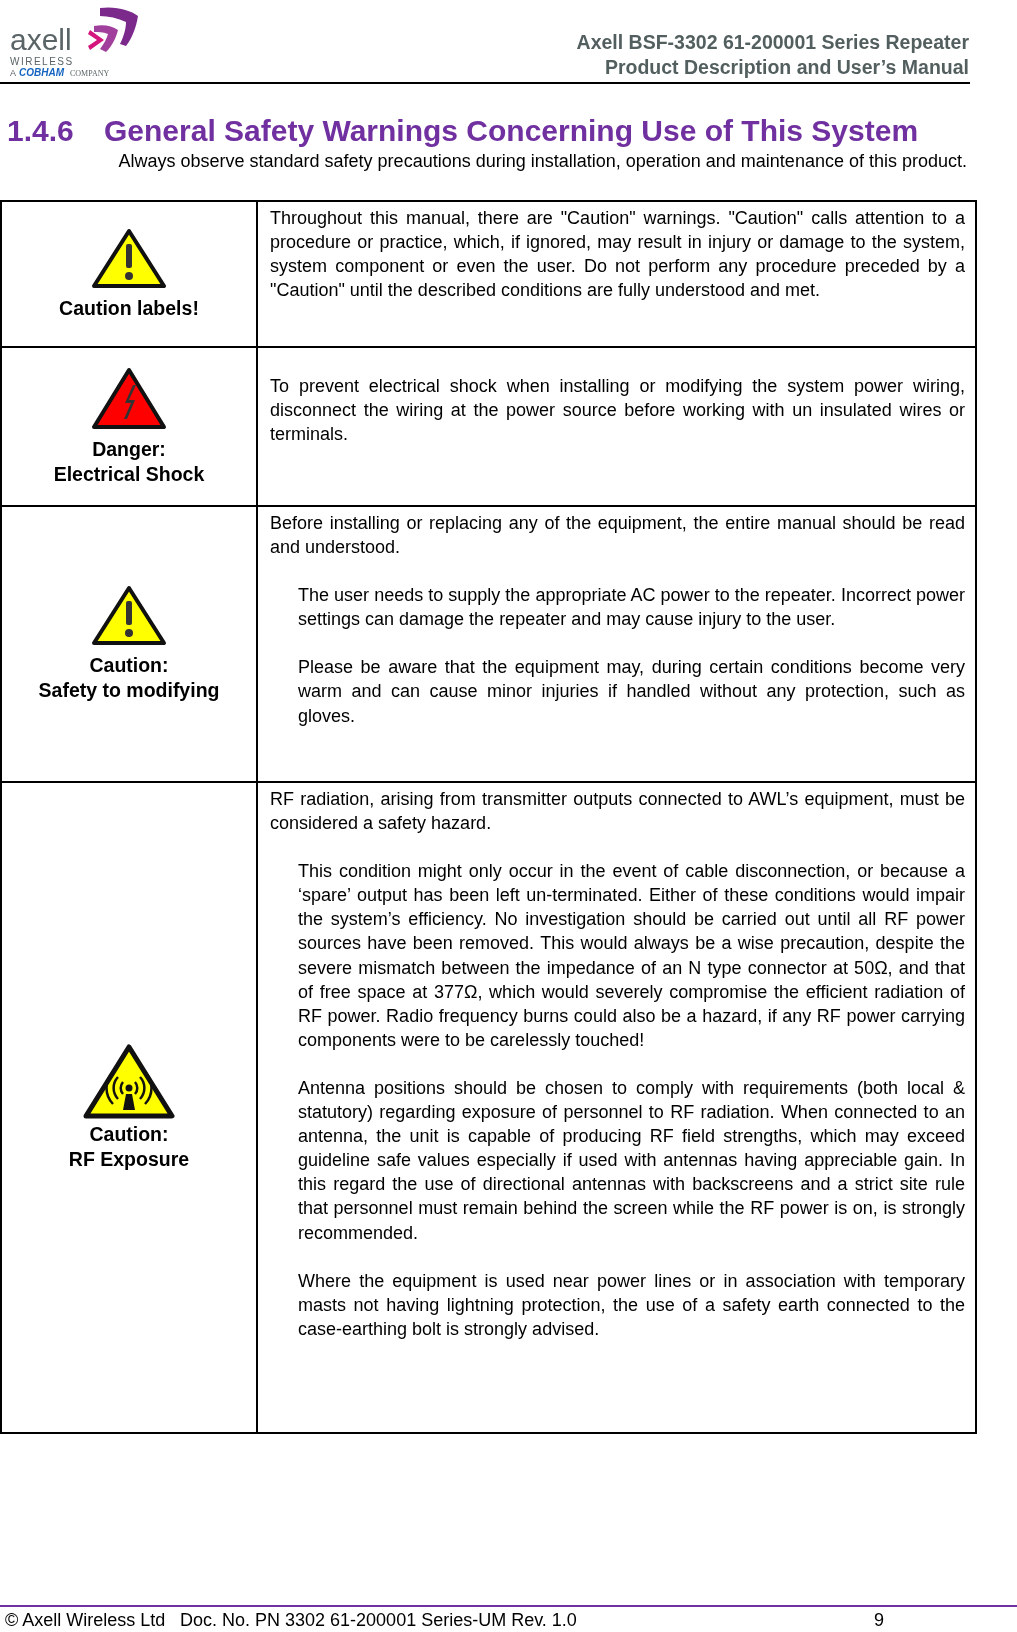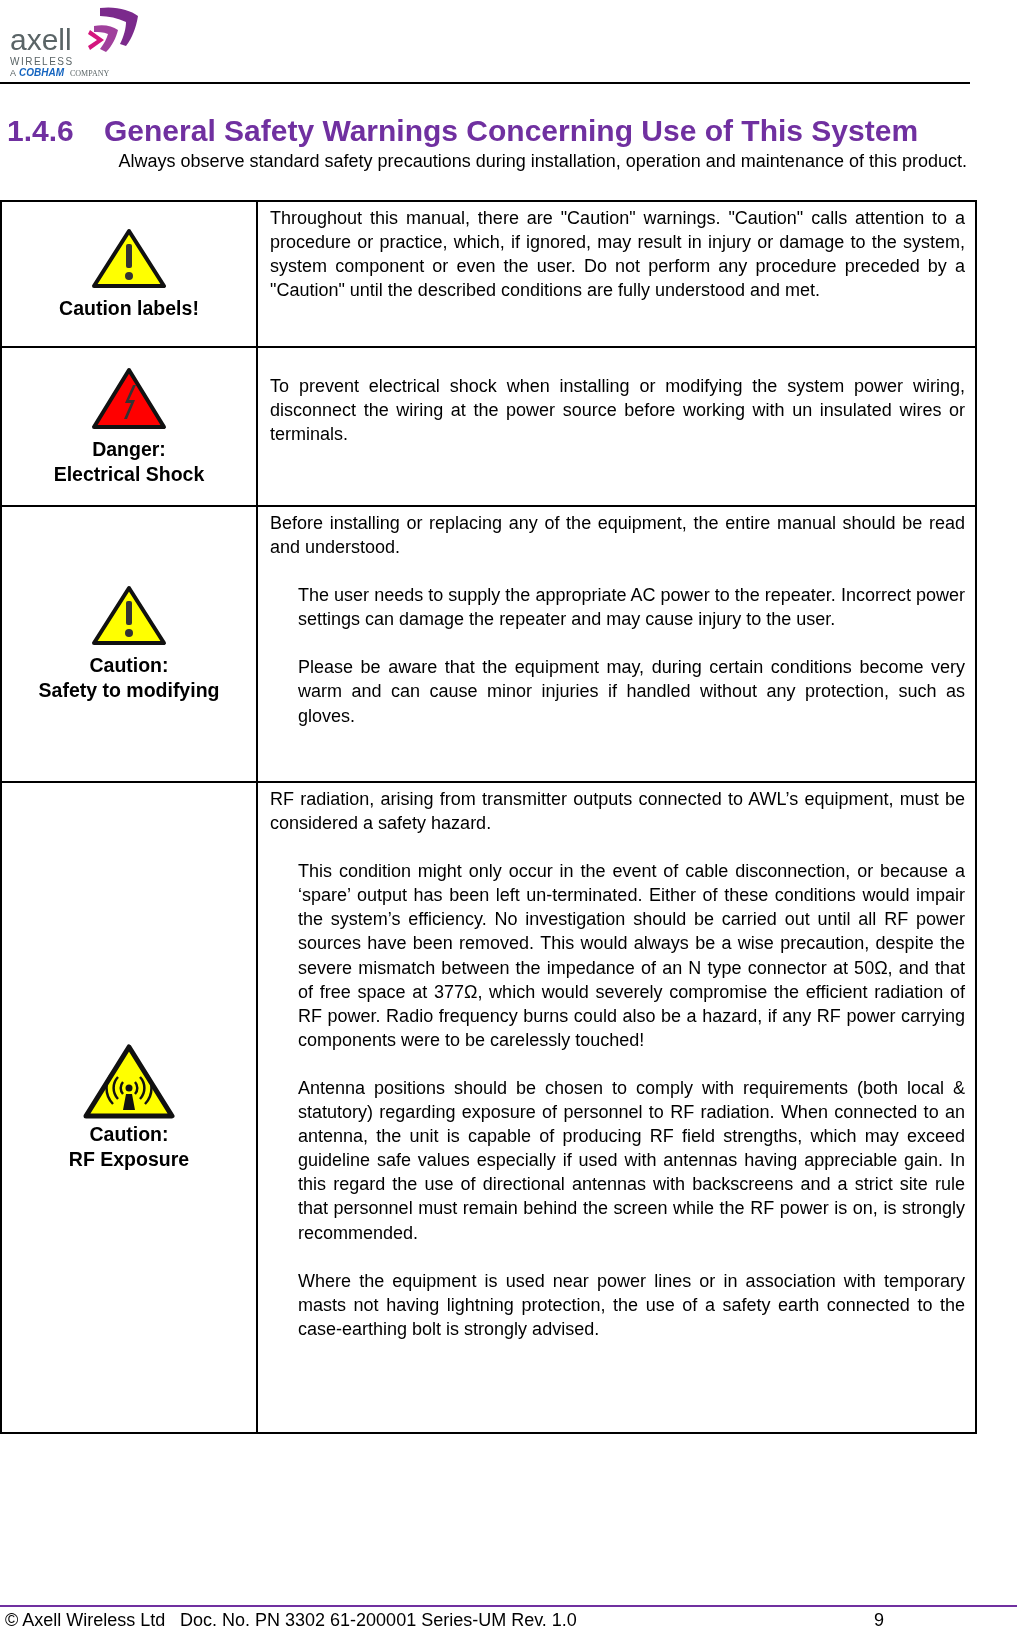--- a/index.html
+++ b/index.html
@@ -40,20 +40,22 @@
     <path d="M86 24 C96 22 104 24 110 28 C108 36 104 44 98 50 L92 47 C96 42 99 36 100 32 C95 30 90 30 86 30 Z" fill="#a0409c"></path>
     <path d="M82 28 L96 38 L82 48 L80 44 L89 38 L80 32 Z" fill="#d4157e"></path>
     <text x="2" y="48" font-family="Liberation Sans, sans-serif" font-size="30" fill="#5a6466">axell</text>
     <text x="2" y="63" font-family="Liberation Sans, sans-serif" font-size="10" letter-spacing="1.5" fill="#5a6466">WIRELESS</text>
     <text x="2" y="74" font-family="Liberation Sans, sans-serif" font-size="9" fill="#5a6466">A</text>
     <text x="11" y="74" font-family="Liberation Sans, sans-serif" font-size="10" font-weight="bold" font-style="italic" fill="#1565c0">COBHAM</text>
     <text x="62" y="74" font-family="Liberation Serif, serif" font-size="8" fill="#5a6466">COMPANY</text>
   </svg>
 </div>
 <div class="hdr-title">
+  <div>Axell BSF-3302 61-200001 Series Repeater</div>
+  <div>Product Description and User’s Manual</div>
 </div>
 <div class="hdr-rule"></div>
 
 <div class="section-heading">
   <span class="num">1.4.6</span><span>General Safety Warnings Concerning Use of This System</span>
 </div>
 <div class="intro">Always observe standard safety precautions during installation, operation and maintenance of this product.</div>
 
 <table class="warn">
   <tbody>

